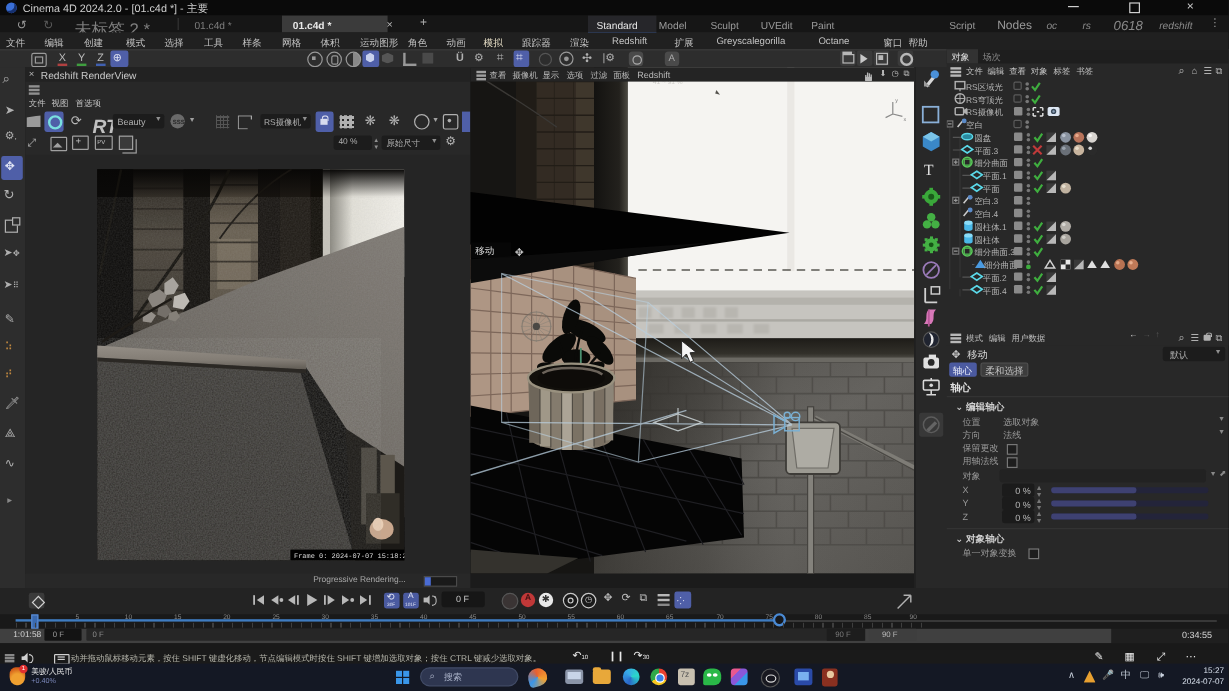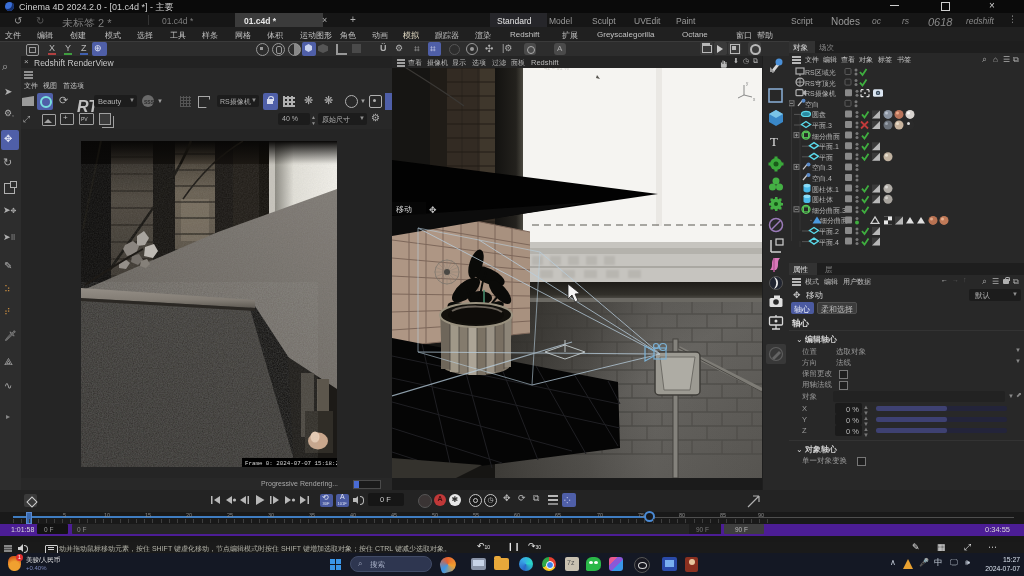--- a/index.html
+++ b/index.html
@@ -15,21 +15,21 @@
   <div class="abs" style="left:5px;top:2px;width:9px;height:9px;border-radius:50%;background:#3a6fd8;box-shadow:inset -2px -2px 0 #16306e;"></div>
   <div class="abs" style="left:19px;top:1px;font-size:9px;color:#cfcfcf;white-space:nowrap;">Cinema 4D 2024.2.0 - [01.c4d *] - 主要</div>
   <div class="abs" style="left:890px;top:5px;width:9px;height:1px;background:#cfcfcf;"></div>
   <div class="abs" style="left:941px;top:2px;width:7px;height:7px;border:1px solid #cfcfcf;"></div>
   <div class="abs" style="left:989px;top:0px;font-size:10px;color:#cfcfcf;">×</div>
 </div>
 
 <div class="abs" style="left:0;top:13px;width:1024px;height:14px;background:#161616;">
   <div class="abs" style="left:14px;top:2px;font-size:10px;color:#9a9a9a;">↺</div>
   <div class="abs" style="left:36px;top:2px;font-size:10px;color:#5a5a5a;">↻</div>
-  <div class="abs" style="left:62px;top:3px;font-size:11px;color:#7e7e7e;">未标签 2 *</div>
+  <div class="abs" style="left:62px;top:3px;font-size:14px;color:#7e7e7e;">未标签 2 *</div>
   <div class="abs" style="left:148px;top:2px;width:1px;height:10px;background:#333;"></div>
   <div class="abs" style="left:162px;top:3px;font-size:8.5px;color:#7e7e7e;">01.c4d *</div>
   <div class="abs" style="left:235px;top:0;width:88px;height:14px;background:#3b3b3b;"></div>
   <div class="abs" style="left:244px;top:3px;font-size:8.5px;color:#e8e8e8;font-weight:bold;">01.c4d *</div>
   <div class="abs" style="left:322px;top:2px;font-size:9px;color:#b0b0b0;">×</div>
   <div class="abs" style="left:350px;top:1px;font-size:10px;color:#b0b0b0;">+</div>
 
   <div class="abs" style="left:490px;top:0px;width:57px;height:14px;background:#26262a;border-bottom:2px solid #4a7ddc;"></div>
   <div class="abs" style="left:497px;top:3px;font-size:8.5px;color:#e6e6e6;">Standard</div>
   <div class="abs" style="left:549px;top:3px;font-size:8.5px;color:#9a9a9a;">Model</div>
@@ -872,25 +872,20 @@
               <path d="M0 8 L8 0 L8 8 Z" fill="#b8b8b8"></path>
             </g>
       </g>
 
       <g stroke="#4a4a4a" stroke-width="0.8" opacity="0.5">
         <path d="M2.5 40 V175 M11 48 V165 M11 175 V181"></path>
       </g>
     </g>
   </svg>
 
-  <div class="abs" style="left:0;top:222px;width:235px;height:12px;background:#1e1e1e;">
-    <div class="abs" style="left:0;top:0;width:28px;height:12px;background:#323232;"></div>
-    <span class="abs" style="left:4px;top:2px;font-size:7.5px;color:#e2e2e2;">属性</span>
-    <span class="abs" style="left:36px;top:2px;font-size:7.5px;color:#8a8a8a;">层</span>
-  </div>
   <div class="abs" style="left:0;top:234px;width:235px;height:13px;background:#282828;font-size:7px;color:#c2c2c2;">
     <div class="abs" style="left:3px;top:3px;width:9px;height:2px;background:#b8b8b8;box-shadow:0 3px 0 #b8b8b8,0 6px 0 #b8b8b8;"></div>
     <span class="abs" style="left:16px;top:2px;">模式</span>
     <span class="abs" style="left:35px;top:2px;">编辑</span>
     <span class="abs" style="left:54px;top:2px;">用户数据</span>
     <span class="abs" style="left:152px;top:1px;color:#d0d0d0;">←</span>
     <span class="abs" style="left:163px;top:1px;color:#555;">→</span>
     <span class="abs" style="left:174px;top:1px;color:#555;">↑</span>
     <span class="abs" style="left:193px;top:1px;font-size:9px;color:#b0b0b0;">⌕</span>
     <span class="abs" style="left:203px;top:2px;font-size:8px;color:#b0b0b0;">☰</span>
@@ -1042,21 +1037,21 @@
         <span class="abs" style="left:514px;top:0px;">60</span>
     <span class="abs" style="left:555px;top:0px;">65</span>
         <span class="abs" style="left:597px;top:0px;">70</span>
     <span class="abs" style="left:638px;top:0px;">75</span>
         <span class="abs" style="left:679px;top:0px;">80</span>
     <span class="abs" style="left:720px;top:0px;">85</span>
         <span class="abs" style="left:758px;top:0px;">90</span>
     <div class="abs" style="left:13px;top:7px;width:760px;height:4px;background-image:repeating-linear-gradient(90deg,#3e3e3e 0 1px,transparent 1px 8.2px);"></div>
   </div>
 
-  <div class="abs" style="left:0;top:34px;width:1024px;height:12px;background:#4c1d95;">
+  <div class="abs" style="left:0;top:34px;width:926px;height:12px;background:#404040;">
     <span class="abs" style="left:11px;top:1.5px;font-size:7px;color:#d8d8d8;">1:01:58</span>
     <div class="abs" style="left:37px;top:0px;width:31px;height:10px;background:#131313;border-radius:1px;">
           <span class="abs" style="left:7px;top:1.5px;font-size:6.5px;color:#9a9a9a;">0 F</span>
         </div>
     <div class="abs" style="left:72px;top:0px;width:648px;height:10px;background:#262626;border-radius:1px;"></div>
     <div class="abs" style="left:77px;top:1.5px;font-size:6.5px;color:#8a8a8a;">0 F</div>
     <div class="abs" style="left:689px;top:0px;width:32px;height:10px;background:#1d1d1d;">
           <span class="abs" style="left:7px;top:1.5px;font-size:6.5px;color:#777;">90 F</span>
         </div>
     <div class="abs" style="left:724px;top:0px;width:40px;height:10px;background:#3e3e3e;border-radius:1px;">

